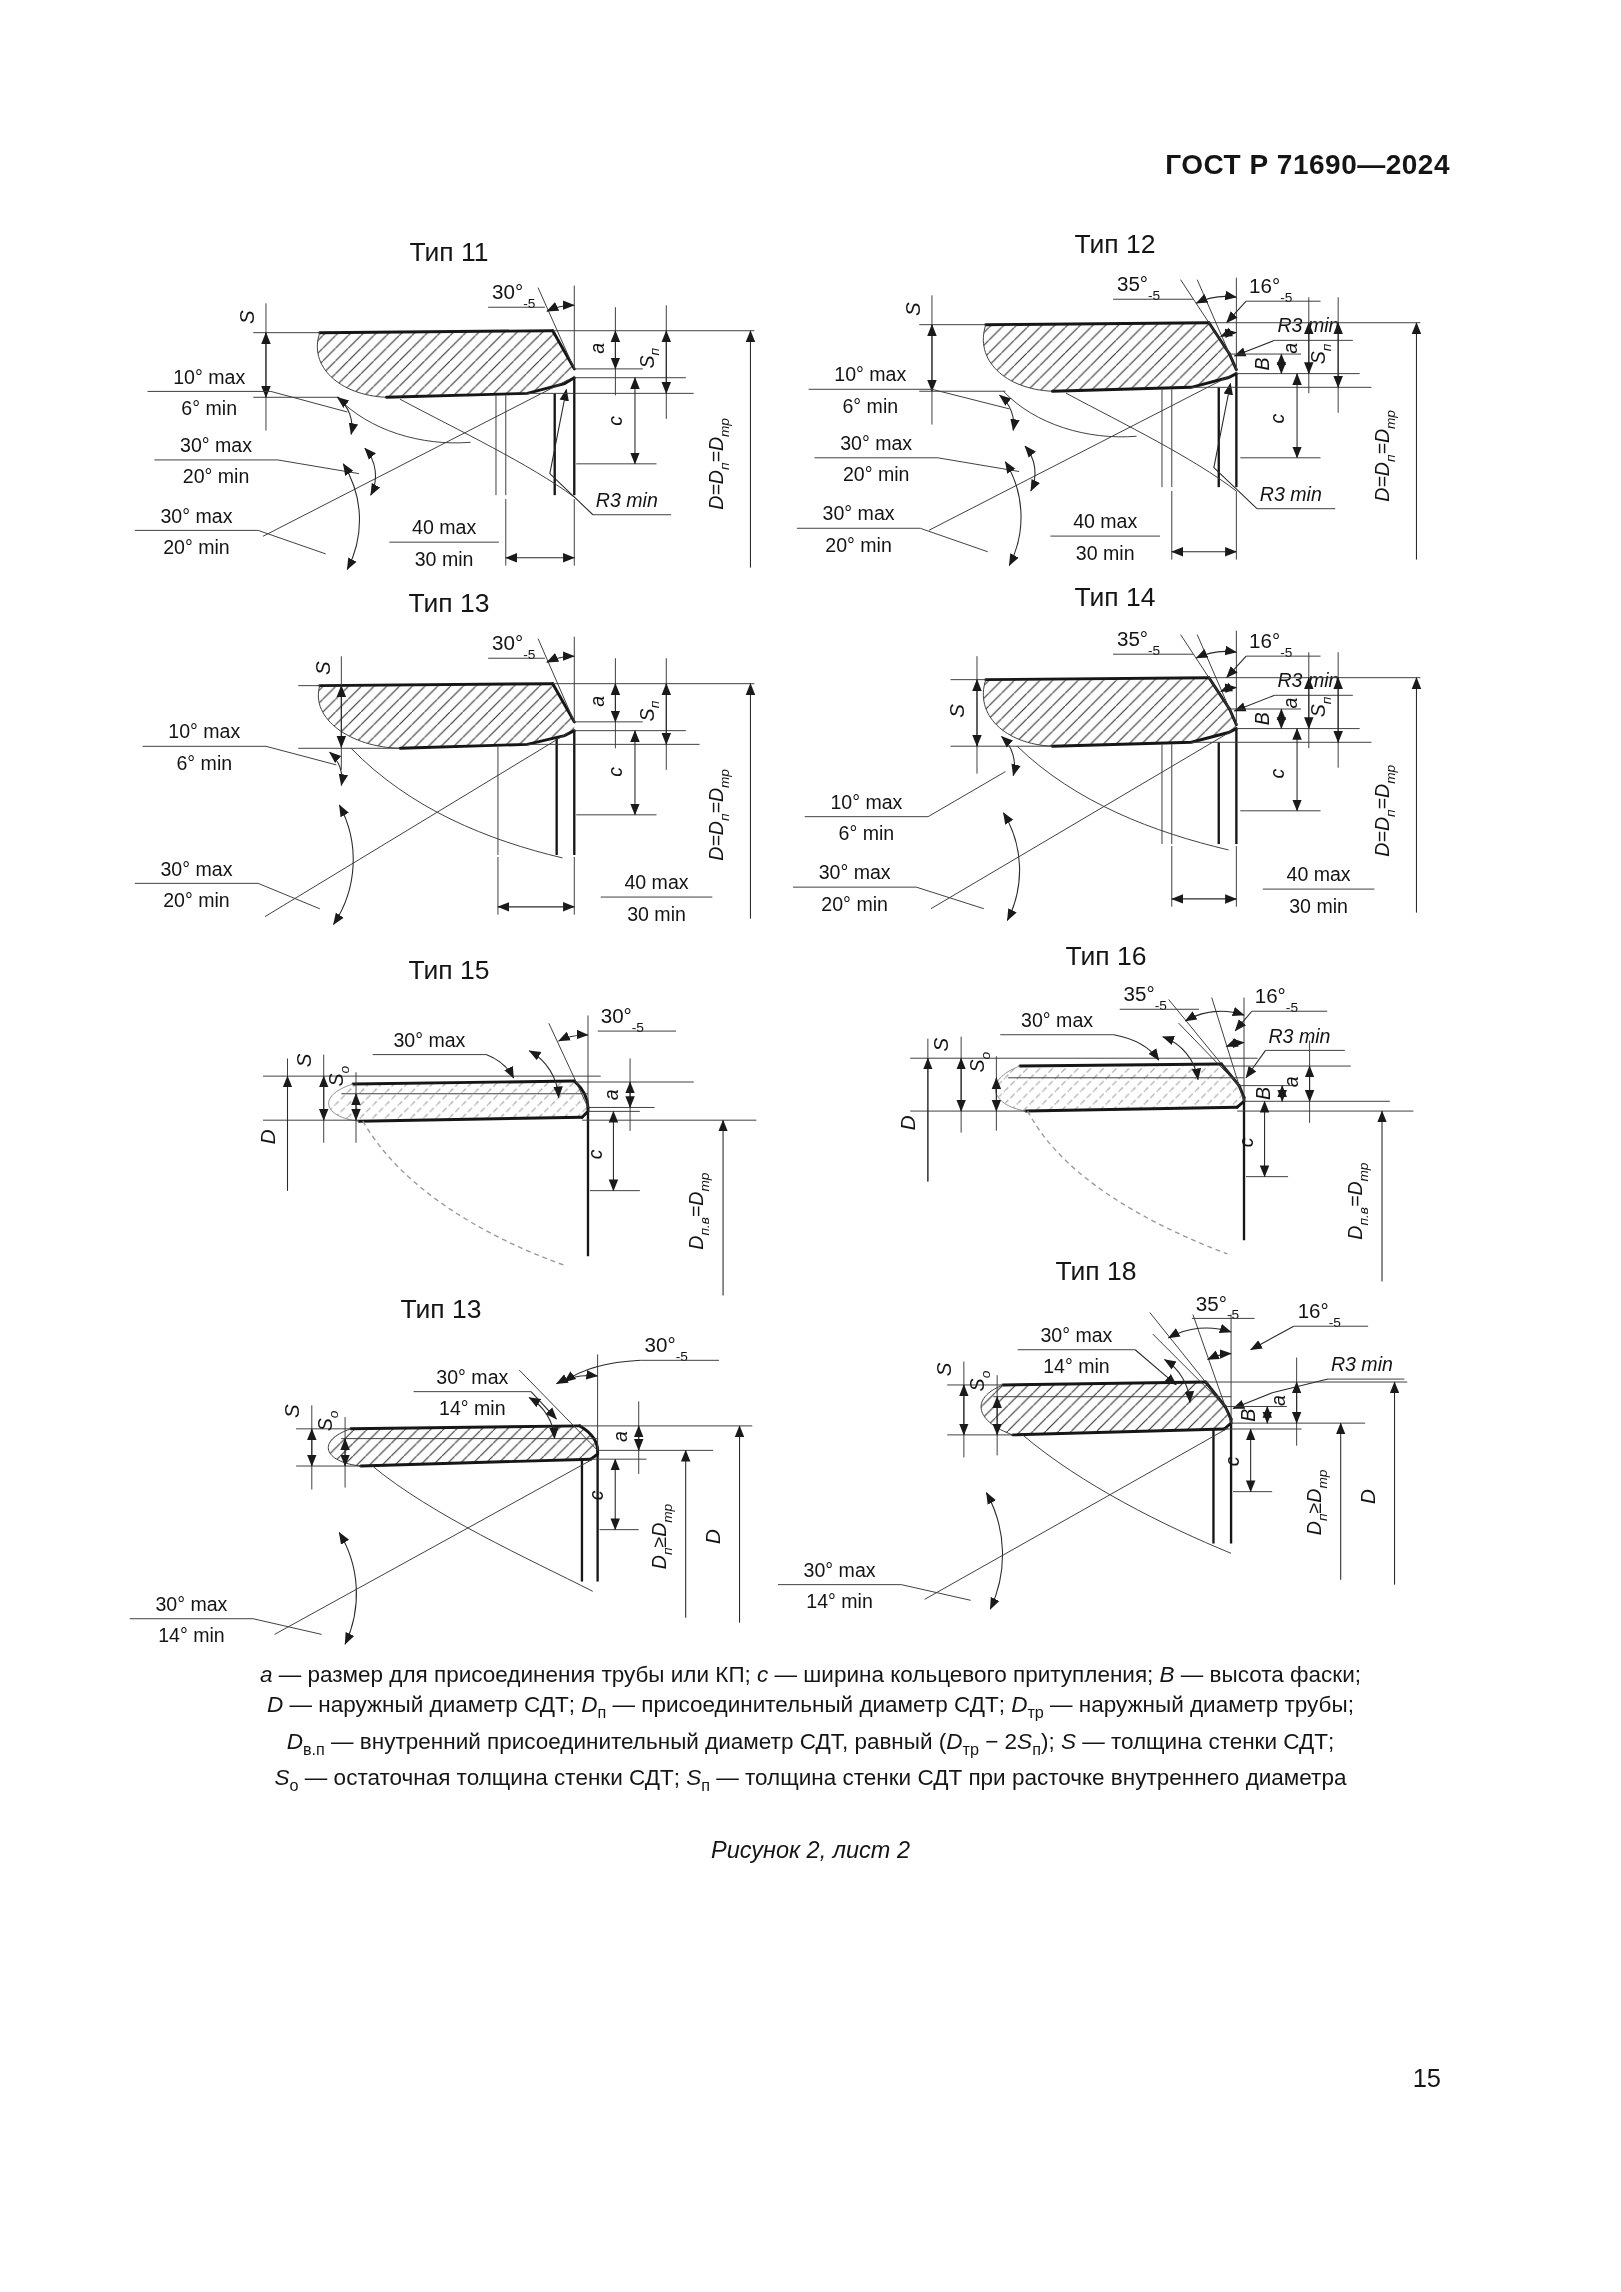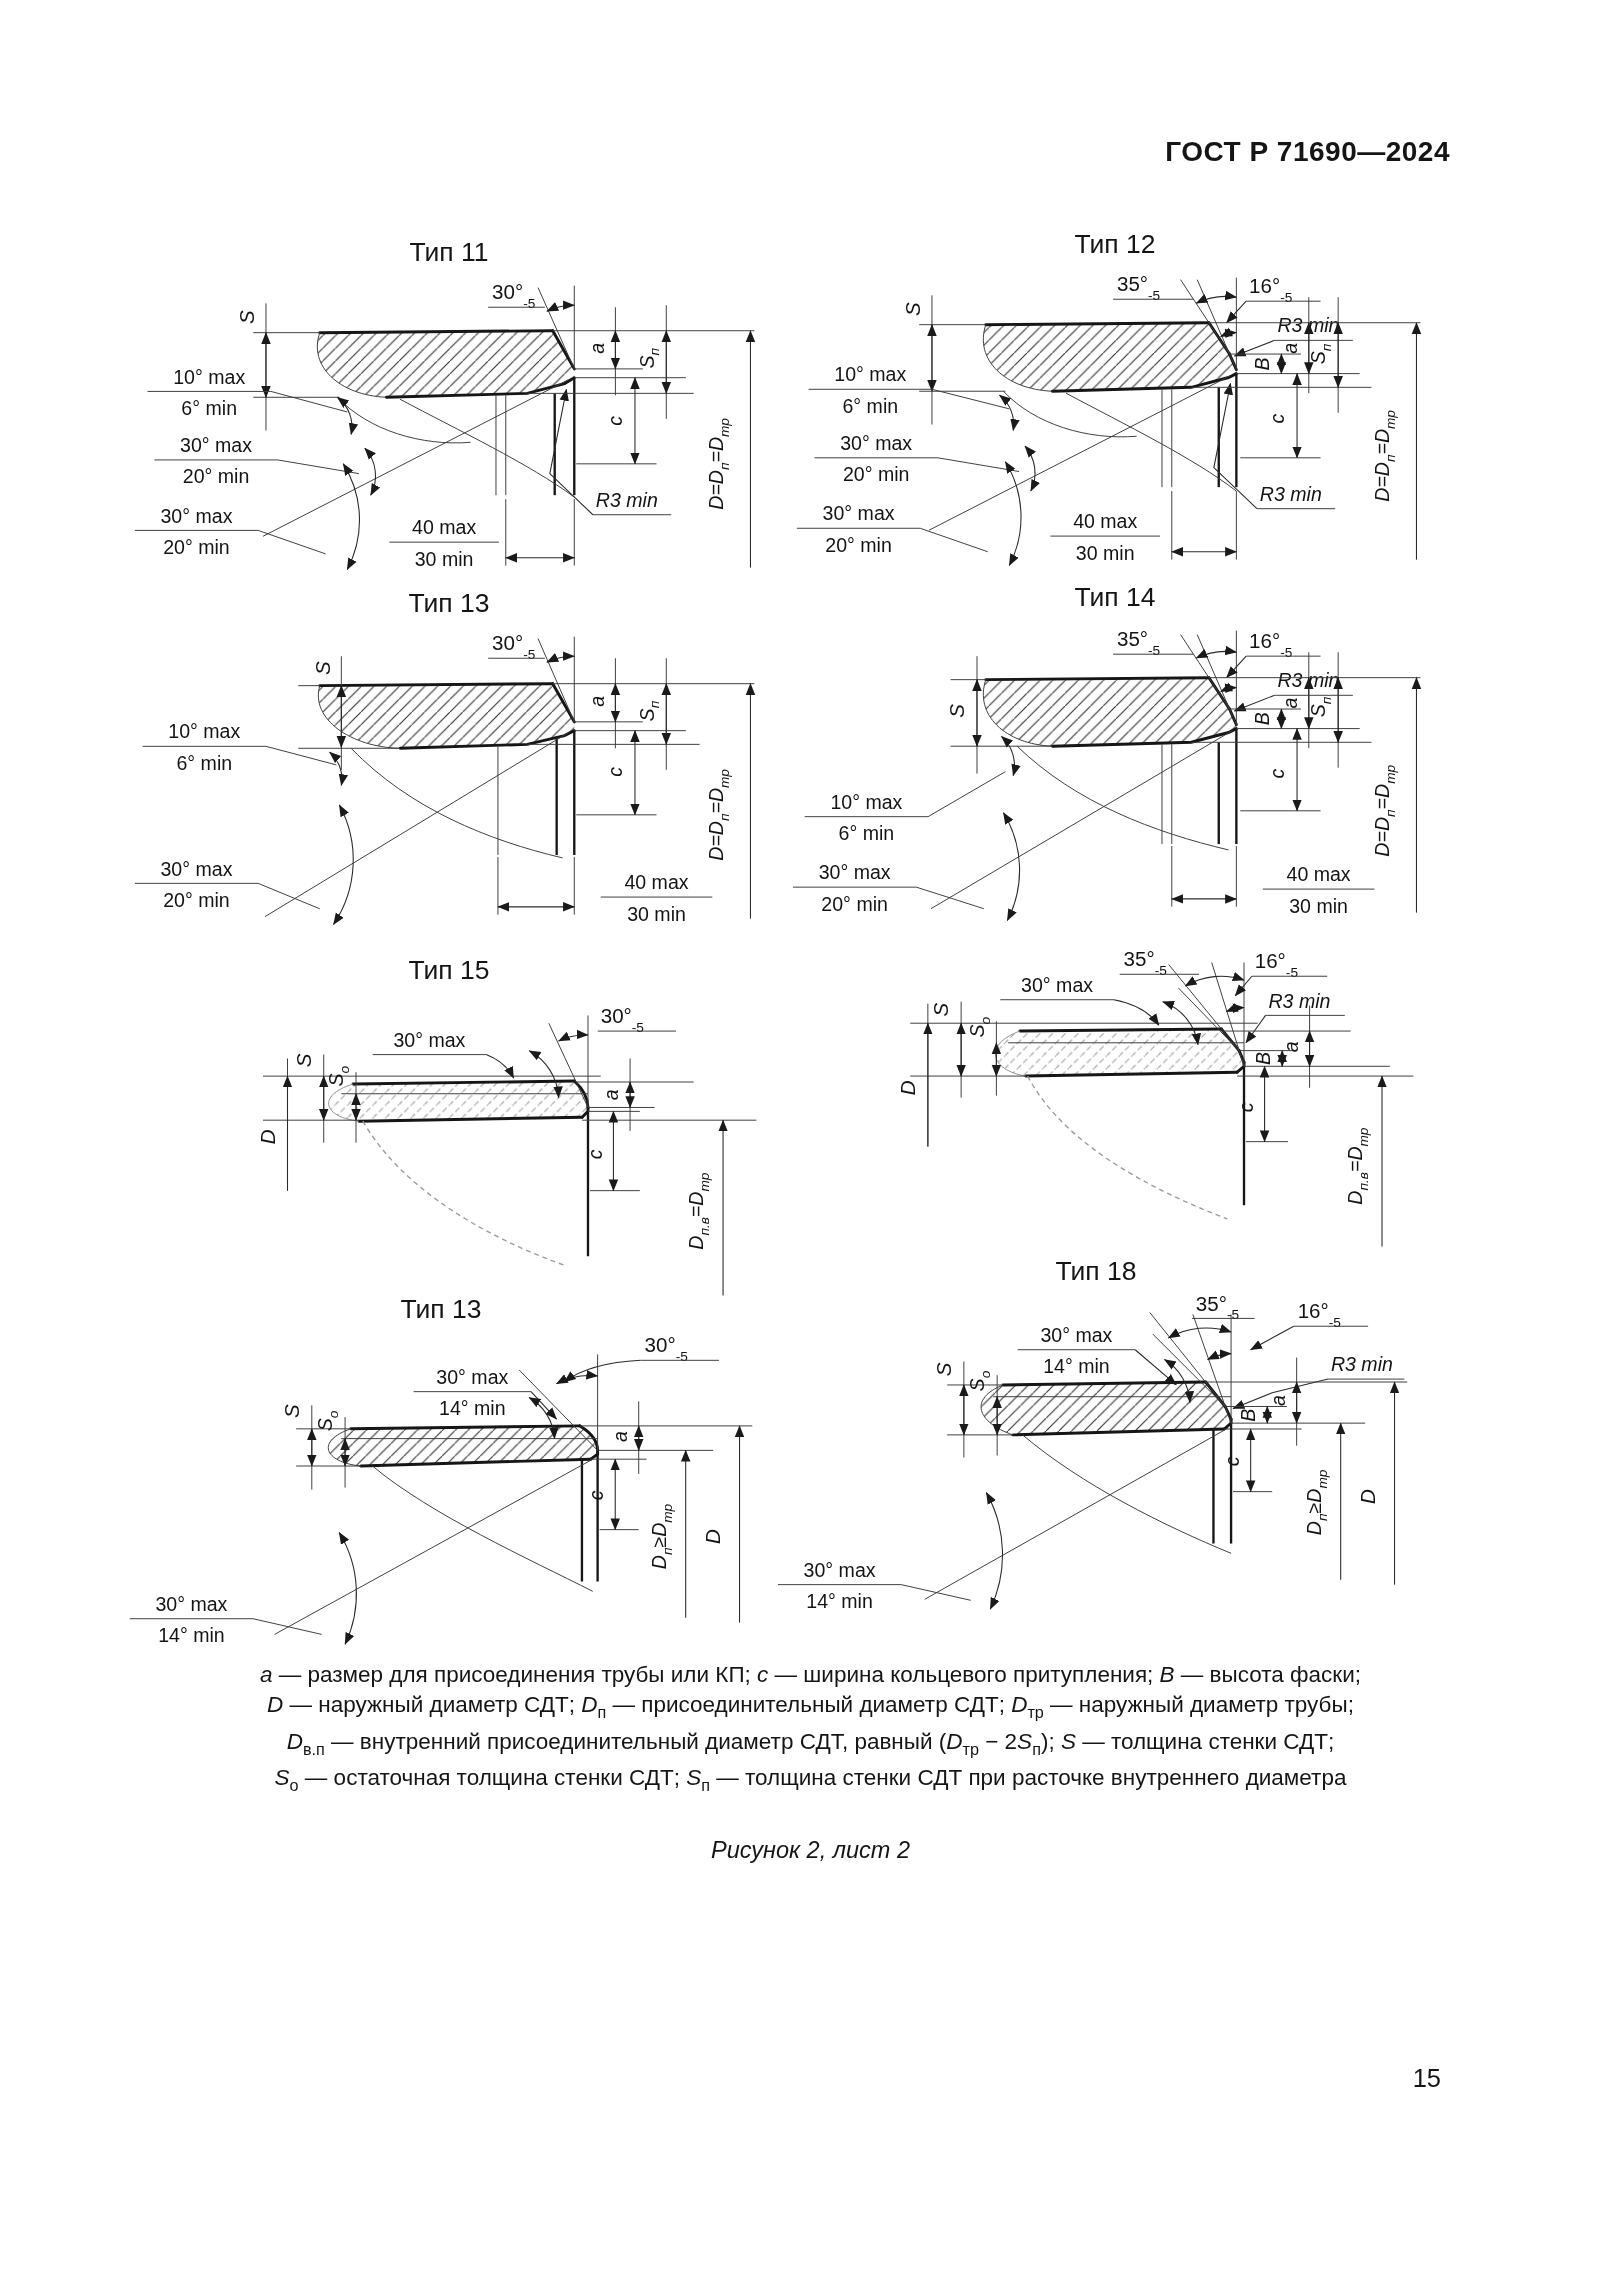--- a/index.html
+++ b/index.html
@@ -1,18 +1,18 @@
 <!DOCTYPE html>
 <html><head>
 <meta charset="utf-8">
 <style>
   html,body{margin:0;padding:0;background:#e8e8e8;}
   .page{position:relative;width:1621px;height:2293px;background:#ffffff;margin:0 auto;
         font-family:"Liberation Sans",sans-serif;color:#151515;overflow:hidden;}
-  .header{position:absolute;top:136px;right:171px;font-size:28px;font-weight:bold;letter-spacing:0.5px;}
+  .header{position:absolute;top:149px;right:171px;font-size:28px;font-weight:bold;letter-spacing:0.5px;}
   .cell{position:absolute;width:686px;}
   .dtitle{text-align:center;font-size:26.5px;font-weight:normal;height:35px;}
   .legend{position:absolute;left:154px;top:1660px;width:1313px;text-align:center;
           font-size:22.5px;line-height:30px;}
   .caption{position:absolute;left:0;top:1788px;width:100%;text-align:center;font-size:23.5px;}
   .figure{position:absolute;left:0;top:1837px;width:100%;text-align:center;font-size:23.5px;font-style:italic;}
   .pagenum{position:absolute;left:1353px;top:2064px;width:88px;text-align:right;font-size:25.5px;}
   .it{font-style:italic;}
   .sb{vertical-align:sub;font-size:0.72em;}
   
@@ -383,20 +383,21 @@
         <text class="lb li" text-anchor="middle" transform="rotate(-90 523 107)" x="523" y="107">a</text>
         <path class="dim" d="M518,124 L518,205" marker-start="url(#ar)" marker-end="url(#ar)"></path>
         <text class="lb li" text-anchor="middle" transform="rotate(-90 506 168)" x="506" y="168">c</text>
         <path class="dim" d="M630,133 L630,312" marker-start="url(#ar)"></path>
         <text class="lb li" text-anchor="middle" transform="rotate(-90 610 226)" x="610" y="226"><tspan>D</tspan><tspan class="svgsub" dy="6">п.в</tspan><tspan dy="-6">=D</tspan><tspan class="svgsub" dy="6">тр</tspan></text>
       </g>
     </svg>
   </div>
 
   <div class="cell" style="left:763px;top:941px;">
+    <div class="dtitle">Тип 16</div>
     <svg width="686" height="323" viewBox="0 0 700 330">
       <g>
         <path d="M262,92 L468,90 L486,112 L491,124 L491,128 L484,134 L268,138 C232,132 224,106 262,92 Z" fill="url(#hg)"></path>
         <path class="tn" d="M150,84 L505,84"></path>
         <path class="tk" d="M262,92 L468,90"></path>
           <path class="tk" d="M468,90 L486,112"></path>
           <path class="tk" d="M486,112 L491,124"></path>
         <path class="tk" d="M491,124 L491,128 L484,134"></path>
           <path class="tk" d="M484,134 L268,138"></path>
         <path class="ph" d="M262,92 C224,106 232,132 268,138"></path>

